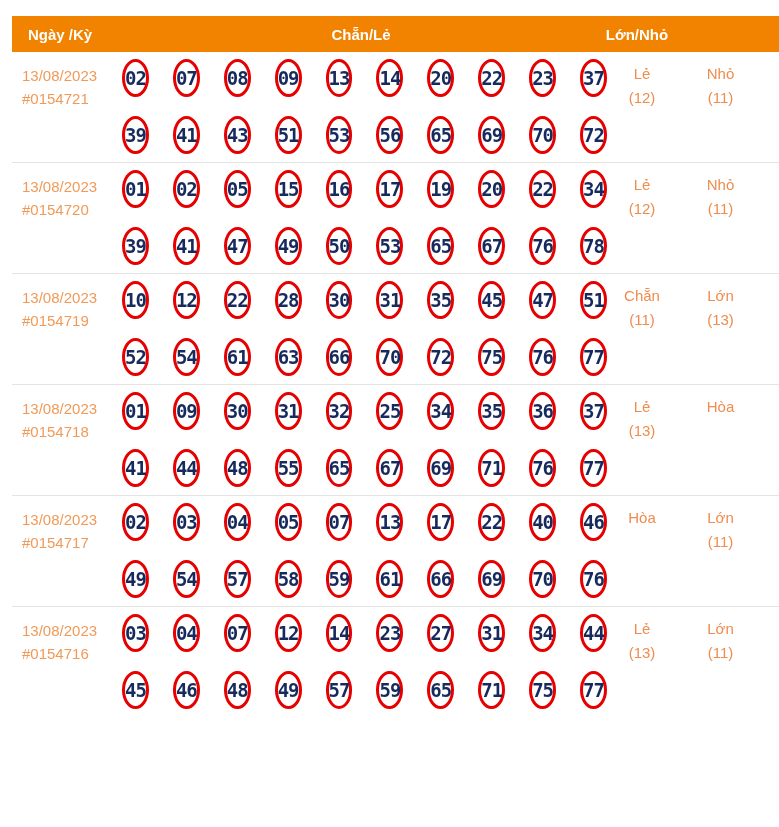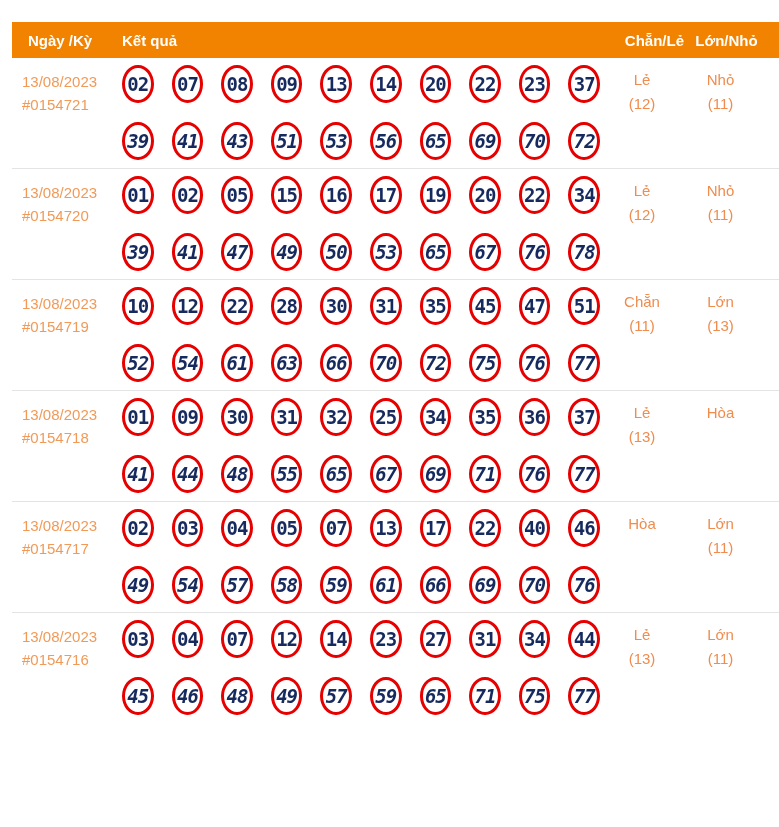--- a/index.html
+++ b/index.html
@@ -13,55 +13,55 @@
   }
   * { box-sizing: border-box; }
   html, body { margin: 0; padding: 0; background: #ffffff; }
   body {
     width: 779px;
     font-family: "Liberation Sans", sans-serif;
   }
   .page { width: 779px; overflow: hidden; }
 
   .header {
-    margin-top: 22px;
+    margin-top: 16px;
     margin-left: 12px;
     height: 36px;
     background: var(--header-bg);
     display: grid;
     grid-template-columns: 110px 478px 84px 1fr;
     align-items: center;
     color: var(--header-text);
     font-weight: bold;
     font-size: 15px;
   }
   .h-date   { padding-left: 16px; }
-  .h-chanle { text-align: right; }
+  .h-chanle { text-align: center; }
   .h-lonnho { text-align: center; padding-right: 10px; }
 
   .row {
     margin-left: 12px;
     display: grid;
     grid-template-columns: 110px 478px 84px 1fr;
     height: 111px;
     border-bottom: 1px solid var(--divider);
   }
   .row:last-child { border-bottom: none; }
 
   .date-cell {
     padding-top: 12px;
     padding-left: 10px;
     font-size: 15px;
     line-height: 23px;
     color: var(--date-text);
   }
 
   .numbers-cell { padding-top: 7px; }
-  .num-line { display: flex; gap: 18px; }
-  .num-line + .num-line { margin-top: 19px; font-style: italic; }
+  .num-line { display: flex; gap: 24px; }
+  .num-line + .num-line { margin-top: 19px; }
 
   .ball {
     width: 38px;
     height: 38px;
     border: 3px solid var(--ball-border);
     border-radius: 50%;
     display: inline-flex;
     align-items: center;
     justify-content: center;
     font-family: "DejaVu Sans Mono", monospace;
@@ -80,21 +80,20 @@
     color: var(--stat-text);
   }
   .lonnho-cell { padding-right: 22px; }
 </style>
 </head>
 <body>
 
 <div class="page">
   <div class="header">
     <div class="h-date">Ngày /Kỳ</div>
-    <div class="h-result">Kết quả</div>
     <div class="h-chanle">Chẵn/Lẻ</div>
     <div class="h-lonnho">Lớn/Nhỏ</div>
   </div>
   <div id="rows">
   <div class="row">
     <div class="date-cell">
       <div>13/08/2023</div>
       <div>#0154721</div>
     </div>
     <div class="numbers-cell">

